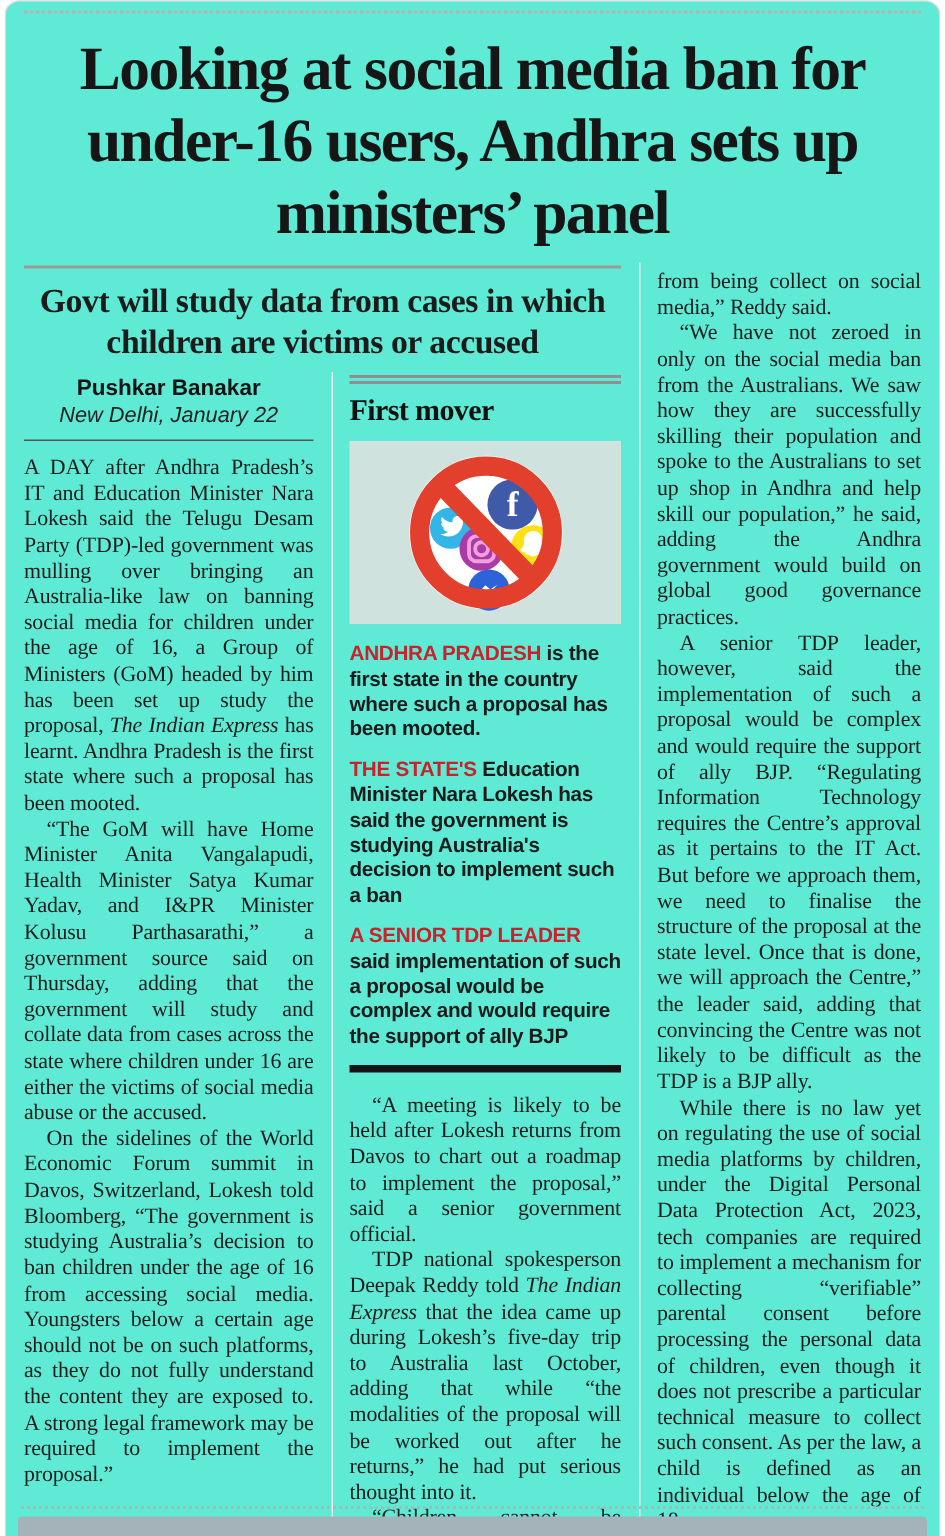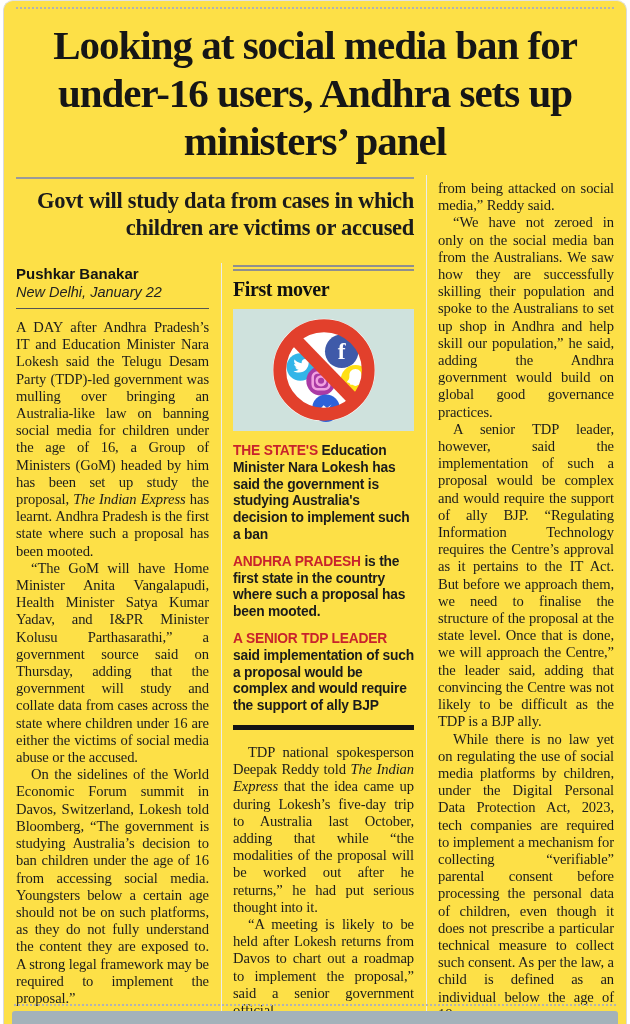--- a/index.html
+++ b/index.html
@@ -1,44 +1,44 @@
 <!DOCTYPE html>
 <html><head>
 <meta charset="utf-8">
 <style>
   * { margin:0; padding:0; box-sizing:border-box; }
   html,body { background:#ffffff; }
   body { width:630px; height:1024px; overflow:hidden; font-family:"Liberation Serif", serif; color:#1e1e1e; }
   .page {
-    position:relative; margin:0 3px; height:1024px; background:#fde047;
+    position:relative; margin:0 3px; height:1024px; background:#5eead4;
     border-left:1px solid #dadada; border-right:1px solid #dadada; border-top:1px solid #e4e4e4;
     border-radius:10px 10px 0 0; padding:0 10px; overflow:hidden;
   }
   .dotted-rule { border-top:2px dotted #b3b3b3; margin:6px 2px 0 2px; }
   .headline {
     font-family:"Liberation Serif", serif; font-weight:700; color:#161616;
     font-size:41px; line-height:48px; text-align:center; letter-spacing:-1px;
     margin:12px auto 10px auto; max-width:585px;
   }
   .content { display:flex; padding:0 2px; }
   .main-left { width:398px; flex:0 0 398px; }
   .col-right {
     flex:1; margin-left:12px; padding-left:11px; border-left:1px solid #ececec;
     padding-top:5px;
   }
   .subhead-rule { border-top:2px solid #9a9a9a; margin:2px 0 8px 0; }
   .subheadline {
     font-family:"Liberation Serif", serif; font-weight:700; color:#1b1b1b;
-    font-size:22.5px; line-height:27px; text-align:right; letter-spacing:-0.3px;
-    margin-bottom:22px;
+    font-size:22.5px; line-height:27px; text-align:center; letter-spacing:-0.3px;
+    margin-bottom:7px;
   }
   .two-cols { display:flex; }
   .col-left { width:193px; flex:0 0 193px; }
   .col-mid { flex:1; margin-left:12px; padding-left:11px; border-left:1px solid #ececec; }
-  .byline { margin:2px 0 6px 0; }
+  .byline { margin:2px 0 6px 0;text-align:center; }
   .byline-author { font-family:"Liberation Sans", sans-serif; font-weight:700; font-size:15px; color:#141414; }
   .byline-dateline { font-family:Liberation Sans, sans-serif; font-style:italic; font-size:14.5px; color:#222; margin-top:2px; }
   .byline-rule { border-top:1.5px solid #555; margin:8px 0 10px 0; }
   .body-copy p {
     font-size:14.6px; line-height:17.2px; text-align:justify; color:#1c1c1c;
     letter-spacing:-0.1px;
   }
   .body-copy p.indent { text-indent:15px; }
   .body-copy .it { font-style:italic; }
   
@@ -116,37 +116,37 @@
                 <circle cx="62" cy="99" r="14" fill="#2e62d9"></circle>
                 <path fill="#ffffff" d="M54 102l5.6-6.2 3.4 2.8 4.8-3.4-5.6 6.3-3.4-2.8z"></path>
               </g>
 
               <circle cx="60" cy="60" r="45" fill="none" stroke="#e2402c" stroke-width="13"></circle>
               <line x1="29" y1="27" x2="92" y2="92" stroke="#e2402c" stroke-width="13"></line>
             </svg>
           </div>
 
           <div class="fm-items">
+              <p><span class="fm-lead">ANDHRA PRADESH</span><span> is the first state in the country where such a proposal has been mooted.</span></p>
               <p><span class="fm-lead">THE STATE'S</span><span> Education Minister Nara Lokesh has said the government is studying Australia's decision to implement such a ban</span></p>
-              <p><span class="fm-lead">ANDHRA PRADESH</span><span> is the first state in the country where such a proposal has been mooted.</span></p>
               <p><span class="fm-lead">A SENIOR TDP LEADER</span><span> said implementation of such a proposal would be complex and would require the support of ally BJP</span></p>
             </div>
           <div class="fm-bar"></div>
 
           <div class="body-copy">
+              <p class="indent"><span>“A meeting is likely to be held after Lokesh returns from Davos to chart out a roadmap to implement the proposal,” said a senior government official.</span></p>
               <p class="indent"><span>TDP national spokesperson Deepak Reddy told </span><span class="it">The Indian Express</span><span> that the idea came up during Lokesh’s five-day trip to Australia last October, adding that while “the modalities of the proposal will be worked out after he returns,” he had put serious thought into it.</span></p>
-              <p class="indent"><span>“A meeting is likely to be held after Lokesh returns from Davos to chart out a roadmap to implement the proposal,” said a senior government official.</span></p>
               <p class="indent"><span>“Children cannot be exposed to the ills of social media in their formative years. Also, in recent times, we have seen a lot of social media abuse. The proposal is a way to prevent people</span></p>
             </div>
         </div>
       </div>
     </div>
 
     <div class="col-right body-copy">
-        <p><span>from being attacked on social media,” Reddy said.</span></p>
+        <p><span>from being collect on social media,” Reddy said.</span></p>
         <p class="indent"><span>“We have not zeroed in only on the social media ban from the Australians. We saw how they are successfully skilling their population and spoke to the Australians to set up shop in Andhra and help skill our population,” he said, adding the Andhra government would build on global good governance practices.</span></p>
         <p class="indent"><span>A senior TDP leader, however, said the implementation of such a proposal would be complex and would require the support of ally BJP. “Regulating Information Technology requires the Centre’s approval as it pertains to the IT Act. But before we approach them, we need to finalise the structure of the proposal at the state level. Once that is done, we will approach the Centre,” the leader said, adding that convincing the Centre was not likely to be difficult as the TDP is a BJP ally.</span></p>
         <p class="indent"><span>While there is no law yet on regulating the use of social media platforms by children, under the Digital Personal Data Protection Act, 2023, tech companies are required to implement a mechanism for collecting “verifiable” parental consent before processing the personal data of children, even though it does not prescribe a particular technical measure to collect such consent. As per the law, a child is defined as an individual below the age of 18.</span></p>
         <p class="indent"><span>The law also directs companies not to process personal data of children in cases where it could cause any detrimental effect on their well-being.</span></p>
       </div>
   </div>
 
   <div class="bottom-dotted"></div>
   <div class="bottom-bar"></div>
 </div>

